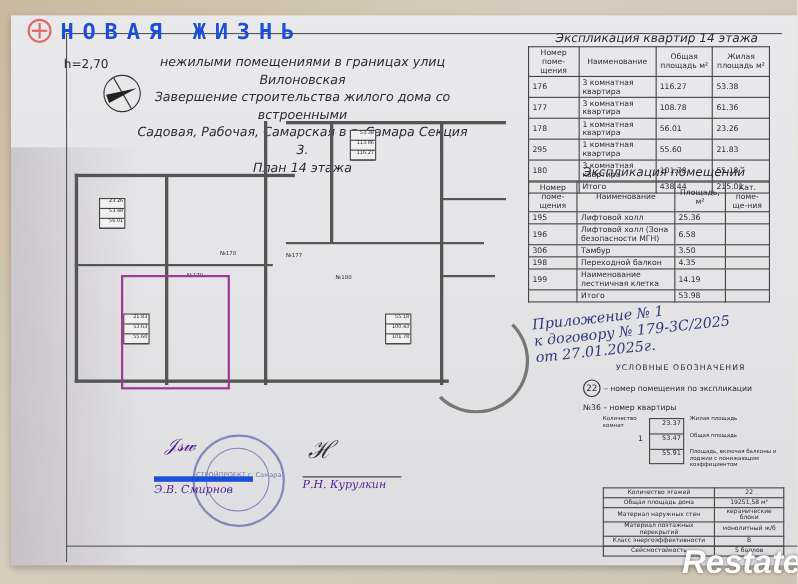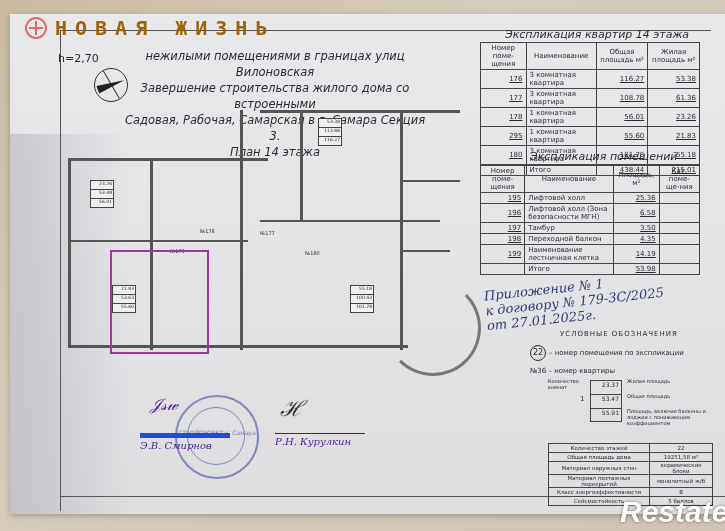--- a/index.html
+++ b/index.html
@@ -6,37 +6,37 @@
   body{width:725px;height:531px;overflow:hidden;position:relative;
     background:linear-gradient(135deg,#c9b9a0 0%,#d8cdbd 40%,#cfc4b3 100%);
     font-family:"DejaVu Sans","Liberation Sans",sans-serif;color:#2b2b33;}
   .sheet{position:absolute;left:10px;top:14px;width:715px;height:500px;
     background:linear-gradient(180deg,#e9e9ec 0%,#e4e3e6 50%,#dedde0 100%);
     box-shadow:0 2px 6px rgba(0,0,0,.25);}
   .shade{position:absolute;left:0;top:120px;width:120px;height:380px;
     background:linear-gradient(90deg,rgba(120,110,120,.25),rgba(120,110,120,0));}
   .frame{position:absolute;left:60px;top:30px;width:650px;height:480px;border-left:1.5px solid #555;border-top:1.5px solid #555;}
   .bottom-line{position:absolute;left:60px;top:496px;width:665px;border-top:1.5px solid #555;}
-  .brand{position:absolute;left:25px;top:16px;display:flex;align-items:center;gap:8px;color:#a16207;}
+  .brand{position:absolute;left:25px;top:16px;display:flex;align-items:center;gap:8px;color:#1d4ed8;}
   .brand-logo{width:22px;height:22px;border:2px solid #e3696a;border-radius:50%;position:relative;box-sizing:border-box;}
   .brand-logo:before,.brand-logo:after{content:"";position:absolute;left:8px;top:2px;width:2px;height:14px;background:#e3696a;}
   .brand-logo:after{transform:rotate(90deg);}
   .brand-name{font-size:20px;font-weight:bold;letter-spacing:8px;font-family:"DejaVu Sans Mono",monospace;}
   .height{position:absolute;left:58px;top:52px;font-size:11px;}
   .title{position:absolute;left:120px;top:48px;width:310px;text-align:center;font-size:11.5px;line-height:16px;font-style:italic;}
   .compass{position:absolute;left:94px;top:68px;width:34px;height:34px;border:1.5px solid #333;border-radius:50%;box-sizing:border-box;overflow:hidden;}
   .compass:before{content:"";position:absolute;left:16px;top:-2px;width:1px;height:36px;background:#333;transform:rotate(-30deg);}
   .compass-needle{position:absolute;left:2px;top:12px;width:0;height:0;border-left:28px solid #222;border-top:4px solid transparent;border-bottom:4px solid transparent;transform:rotate(-20deg);}
   table{border-collapse:collapse;font-size:7px;}
   td,th{border:1px solid #444;padding:1px 3px;font-weight:normal;}
   .t1{position:absolute;left:480px;top:42px;width:220px;}
   .t1-title{position:absolute;left:505px;top:28px;font-size:11px;font-style:italic;}
   .t2-title{position:absolute;left:530px;top:150px;font-size:11px;font-style:italic;}
   .t2{position:absolute;left:480px;top:165px;width:220px;}
-  .num{text-align:right;text-decoration:underline;}
+  .num{text-align:left;}
   .handnote{position:absolute;left:485px;top:278px;width:200px;font-family:"DejaVu Serif",serif;font-style:italic;font-size:13px;color:#2f3a7a;line-height:15px;transform:rotate(-6deg);}
   .legend-title{position:absolute;left:560px;top:330px;font-size:7px;letter-spacing:1px;}
   .legend-row{position:absolute;font-size:7px;}
   .circ{display:inline-block;width:14px;height:14px;border:1px solid #333;border-radius:50%;text-align:center;line-height:14px;font-size:8px;margin-right:3px;}
   .legend-box{position:absolute;left:590px;top:380px;width:30px;height:40px;border:1px solid #444;font-size:6px;}
   .legend-box div{height:13px;border-bottom:1px solid #444;text-align:right;padding-right:2px;}
   .t3{position:absolute;left:548px;top:443px;width:165px;font-size:5.5px;}
   .t3 td{height:8px;padding:0 2px;text-align:center;}
   .plan{position:absolute;left:60px;top:100px;width:420px;height:260px;}
   .wall{position:absolute;background:#555;}
@@ -178,21 +178,21 @@
         <td class="num">25.36</td>
         <td></td>
       </tr>
   <tr>
         <td class="num">196</td>
         <td>Лифтовой холл (Зона безопасности МГН)</td>
         <td class="num">6.58</td>
         <td></td>
       </tr>
   <tr>
-        <td class="num">197</td>
+        <td class="num">306</td>
         <td>Тамбур</td>
         <td class="num">3.50</td>
         <td></td>
       </tr>
   <tr>
         <td class="num">198</td>
         <td>Переходной балкон</td>
         <td class="num">4.35</td>
         <td></td>
       </tr>

